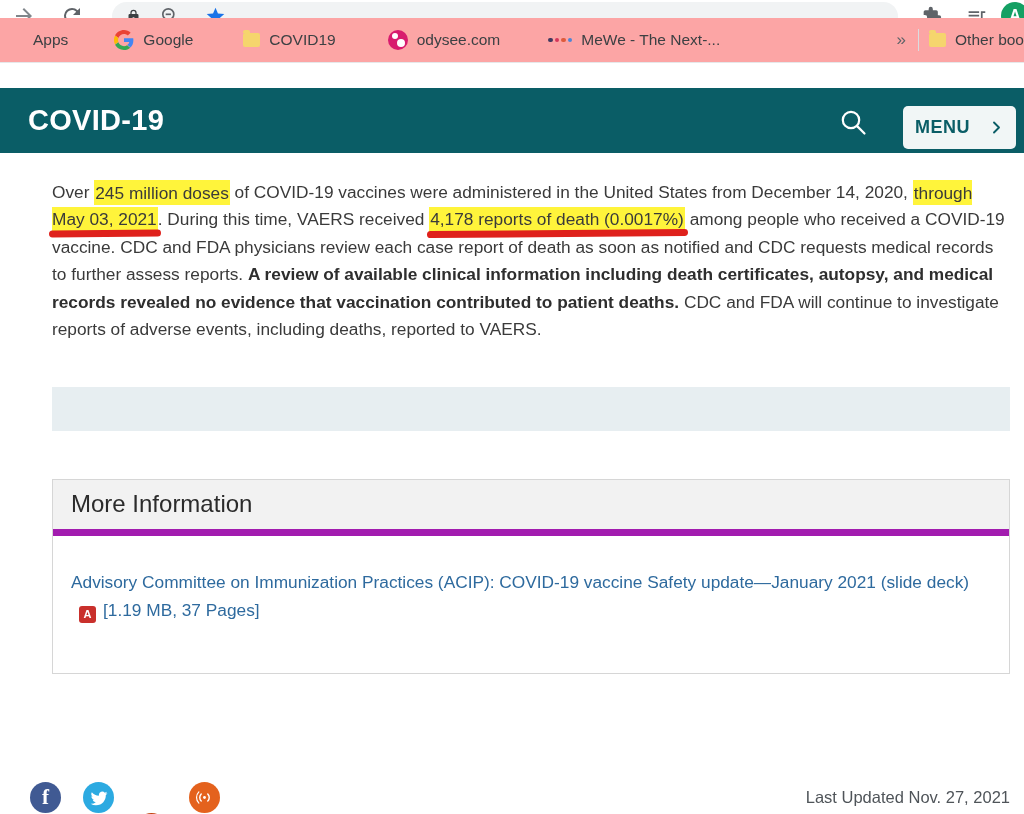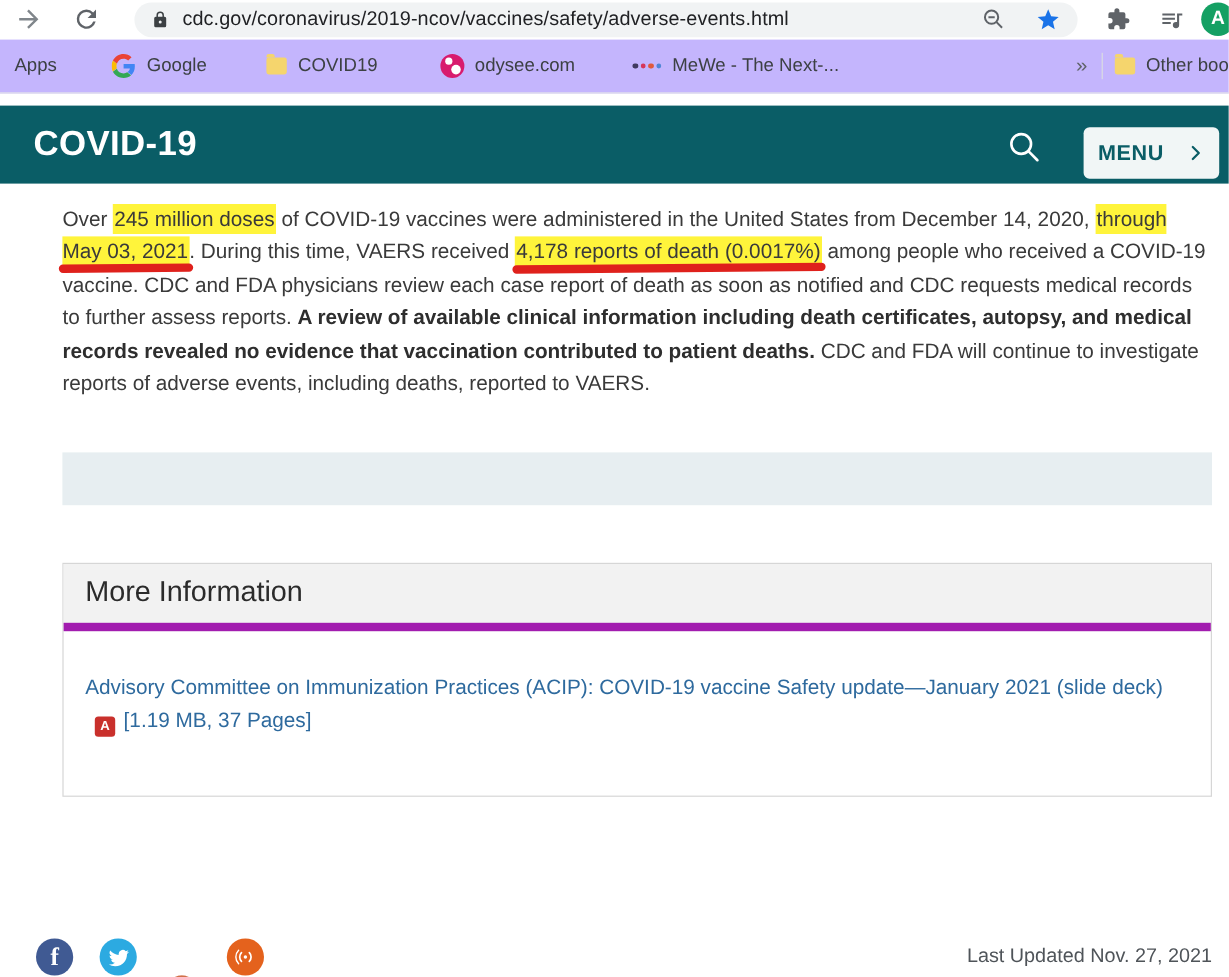--- a/index.html
+++ b/index.html
@@ -26,23 +26,23 @@
   .ext-ic { position:absolute; left:922px; top:6px; width:20px; height:20px; cursor:pointer; }
   .plist-ic { position:absolute; left:966px; top:6px; width:21px; height:21px; cursor:pointer; }
   .avatar {
     position:absolute; left:1001px; top:2px; width:28px; height:28px; border-radius:50%;
     background:#14a063; color:#fff; font-size:16px; font-weight:700;
     display:flex; align-items:center; justify-content:center; cursor:pointer;
   }
 
   
   .bookmarks {
-    position:absolute; top:33px; left:0; width:1024px; height:45px; background:#c4b5fd;
+    position:absolute; top:18px; left:0; width:1024px; height:45px; background:#fca5a5;
     border-bottom:1px solid #e6e8ea; display:flex; align-items:center;
-    font-size:15.5px; color:#3c4043; overflow:hidden;
+    font-size:15.5px; color:#3c4043; overflow:hidden;padding-left:21px;
   }
   .bm { display:flex; align-items:center; gap:9px; cursor:pointer; white-space:nowrap; }
   .bm-apps { margin-left:12px; }
   .bm-google { margin-left:46px; }
   .bm-covid { margin-left:50px; }
   .bm-odysee { margin-left:52px; }
   .bm-mewe { margin-left:48px; }
   .gmark { width:20px; height:20px; display:block; }
   .folder { width:17px; height:14px; background:#f5d56d; border-radius:2px; position:relative; }
   .folder::before { content:""; position:absolute; top:-3px; left:0; width:7px; height:3px; background:#f5d56d; border-radius:2px 2px 0 0; }
@@ -65,21 +65,21 @@
     position:absolute; left:903px; top:106px; width:113px; height:43px;
     background:#f1f6f6; border:none; border-radius:5px; cursor:pointer;
     display:flex; align-items:center; justify-content:center; gap:19px;
     color:#0a5d66; font-family:"Liberation Sans", sans-serif;
     font-size:18px; font-weight:700; letter-spacing:.5px;
   }
 
   
   .content { position:absolute; top:153px; left:0; width:1024px; }
   .lead {
-    margin:16px 14px 0 52px; width:958px;
+    margin:26px 14px 0 52px; width:958px;
     font-size:17.3px; line-height:27.4px; color:#3a3a3a;
   }
   .lead b { color:#2e2e2e; }
   mark.hl { background:#fff43b; color:inherit; padding:2.5px 1px; }
   .redline { position:relative; white-space:nowrap; }
   .redline::after {
     content:""; position:absolute; left:-3px; right:-4px; bottom:-8px; height:7px;
     background:#df211c; border-radius:4px; transform:rotate(-0.5deg);
   }
 
@@ -128,21 +128,20 @@
     <svg viewBox="0 0 24 24" width="24" height="24">
         <path fill="#5f6368" d="M17.65 6.35A7.96 7.96 0 0 0 12 4a8 8 0 1 0 7.73 10h-2.08A6 6 0 1 1 12 6c1.66 0 3.14.69 4.22 1.78L13 11h7V4l-2.35 2.35z"></path>
       </svg>
   </span>
   <div class="omnibox">
     <span class="lock">
       <svg viewBox="0 0 24 24" width="15" height="17">
           <path fill="#3c4043" d="M18 8h-1V6a5 5 0 0 0-10 0v2H6a2 2 0 0 0-2 2v10a2 2 0 0 0 2 2h12a2 2 0 0 0 2-2V10a2 2 0 0 0-2-2zM9 6a3 3 0 0 1 6 0v2H9V6zm3 11a2 2 0 1 1 0-4 2 2 0 0 1 0 4z"></path>
         </svg>
     </span>
-    <span class="url">cdc.gov/coronavirus/2019-ncov/vaccines/safety/adverse-events.html</span>
     <span class="zoom-ic">
       <svg viewBox="0 0 24 24" width="21" height="21" fill="none" stroke="#5f6368" stroke-width="1.9">
         <circle cx="9.5" cy="9.5" r="6.3"></circle>
           <line x1="14.2" y1="14.2" x2="19.5" y2="19.5"></line>
           <line x1="6.5" y1="9.5" x2="12.5" y2="9.5"></line>
       </svg>
     </span>
     <span class="star-ic">
       <svg viewBox="0 0 24 24" width="21" height="21">
           <path fill="#1a73e8" d="M12 17.27 18.18 21l-1.64-7.03L22 9.24l-7.19-.61L12 2 9.19 8.63 2 9.24l5.46 4.73L5.82 21z"></path>

